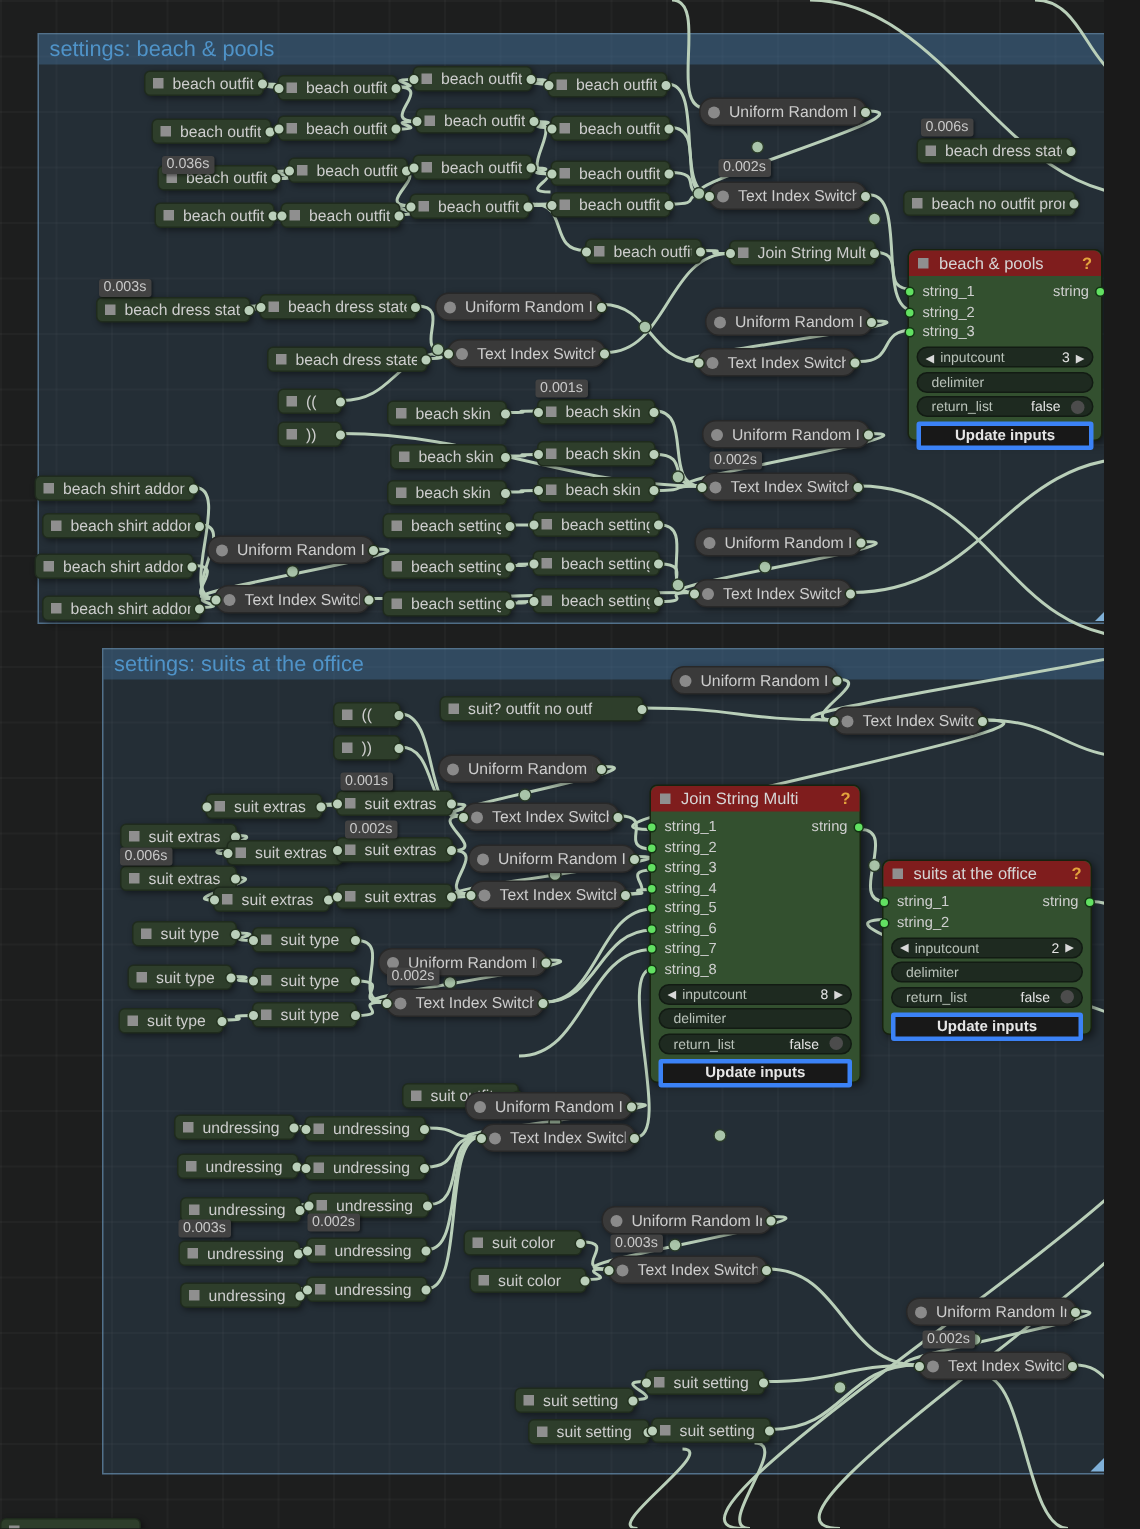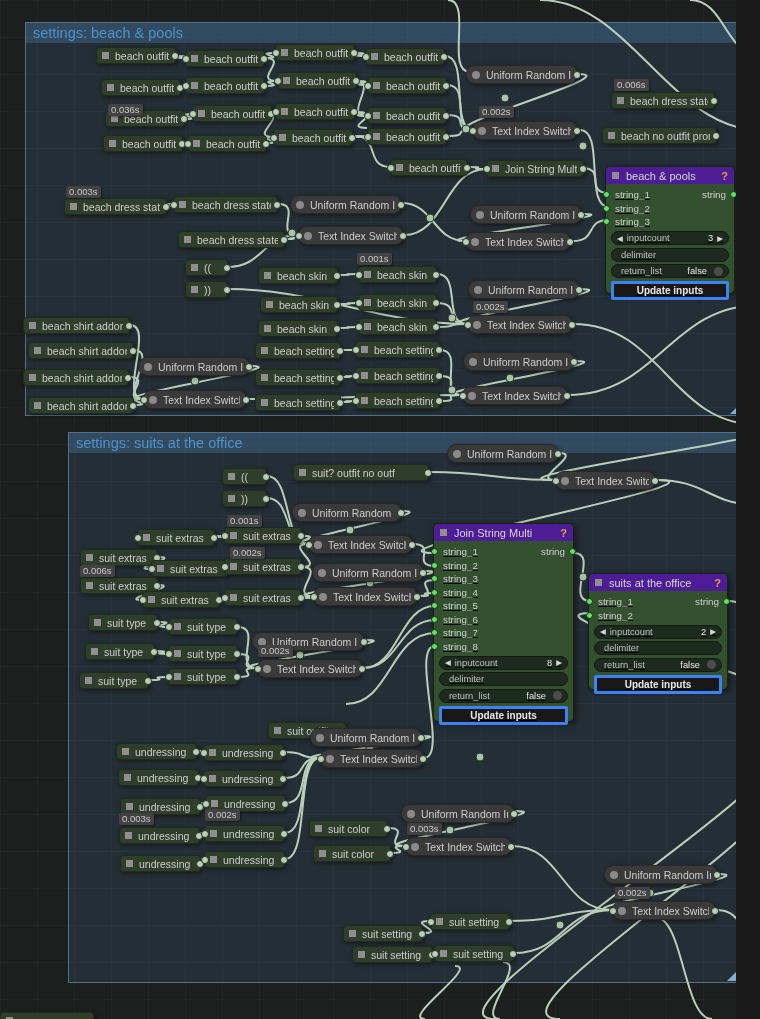--- a/index.html
+++ b/index.html
@@ -20,24 +20,24 @@
   .node.gray{background:#3a3a3a;border:1px solid #282828;height:19px;border-radius:9px;}
   .node .lbl{color:#cdcdcd;font-size:10.5px;margin-left:6px;overflow:hidden;}
   .sq{width:7px;height:7px;background:#8f8f8f;flex:0 0 auto;}
   .ci{width:8px;height:8px;border-radius:50%;background:#8a8a8a;flex:0 0 auto;}
   .dot{position:absolute;width:8px;height:8px;border-radius:50%;background:#bacfba;border:1px solid #23321f;box-sizing:border-box;top:50%;margin-top:-4px;}
   .dot.in{left:-4px;} .dot.out{right:-4px;}
   .timing{position:absolute;background:#424242;color:#c9c9c9;font-size:9.5px;line-height:12px;
     padding:0 3px;border-radius:2px;z-index:6;box-shadow:1px 1px 2px rgba(0,0,0,.4);}
   .bignode{position:absolute;background:#33502f;border:1px solid #17220f;border-radius:5px;
     box-shadow:2px 2px 6px rgba(0,0,0,.5);box-sizing:border-box;z-index:4;}
-  .bn-title{height:17px;background:#4c1d95;border-radius:5px 5px 0 0;display:flex;align-items:center;padding:0 6px;}
+  .bn-title{height:17px;background:#7f1d1d;border-radius:5px 5px 0 0;display:flex;align-items:center;padding:0 6px;}
   .bn-title .lbl{color:#d6d6d6;font-size:11px;margin-left:7px;flex:1;}
   .help{color:#e3a33c;font-weight:bold;font-size:11px;}
-  .bn-body{position:relative;padding:4px 5px 3px 5px;text-decoration:underline;}
+  .bn-body{position:relative;padding:4px 5px 3px 5px;}
   .bn-in{display:flex;align-items:center;height:13.5px;position:relative;}
   .bn-in .gdot,.bn-outrow .gdot{width:7px;height:7px;border-radius:50%;background:#62e162;border:1px solid #133313;box-sizing:border-box;flex:0 0 auto;}
   .bn-in .gdot{margin-left:-8px;margin-right:5px;}
   .bn-in span.nm,.bn-outrow span.nm{color:#cfcfcf;font-size:9.8px;}
   .bn-outrow{position:absolute;top:4px;right:-3px;display:flex;align-items:center;height:13.5px;}
   .bn-outrow span.nm{margin-right:4px;}
   .widget{background:#1e2a20;border:1px solid #121b13;border-radius:7px;height:12px;margin-top:2.5px;
     display:flex;align-items:center;color:#b9c2b9;font-size:9.3px;padding:0 5px;}
   .widget .nm{flex:1;margin:0 4px;}
   .widget .val{color:#e4e4e4;margin-right:4px;}

